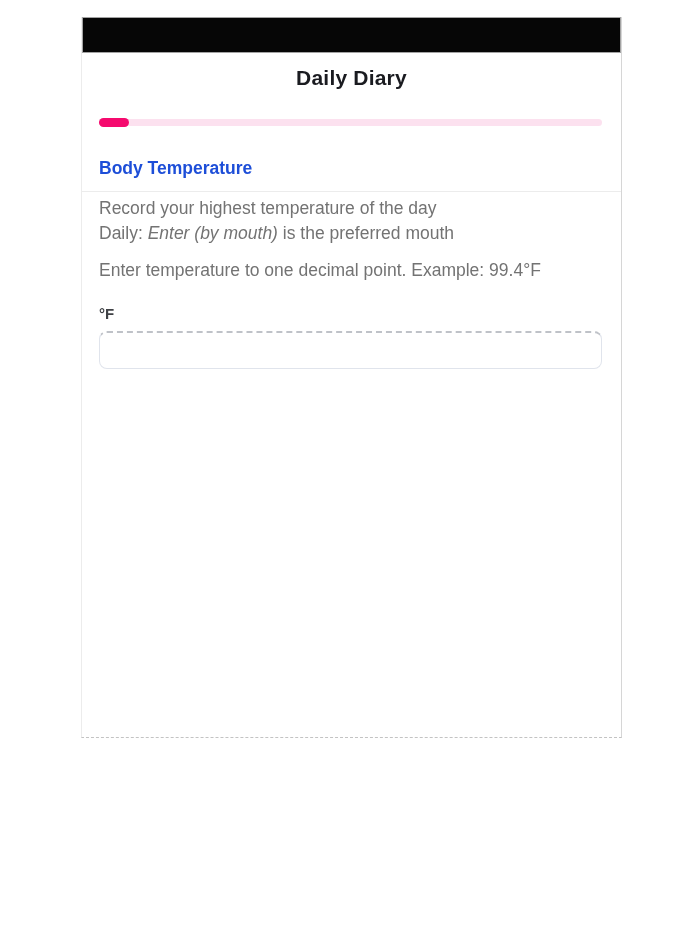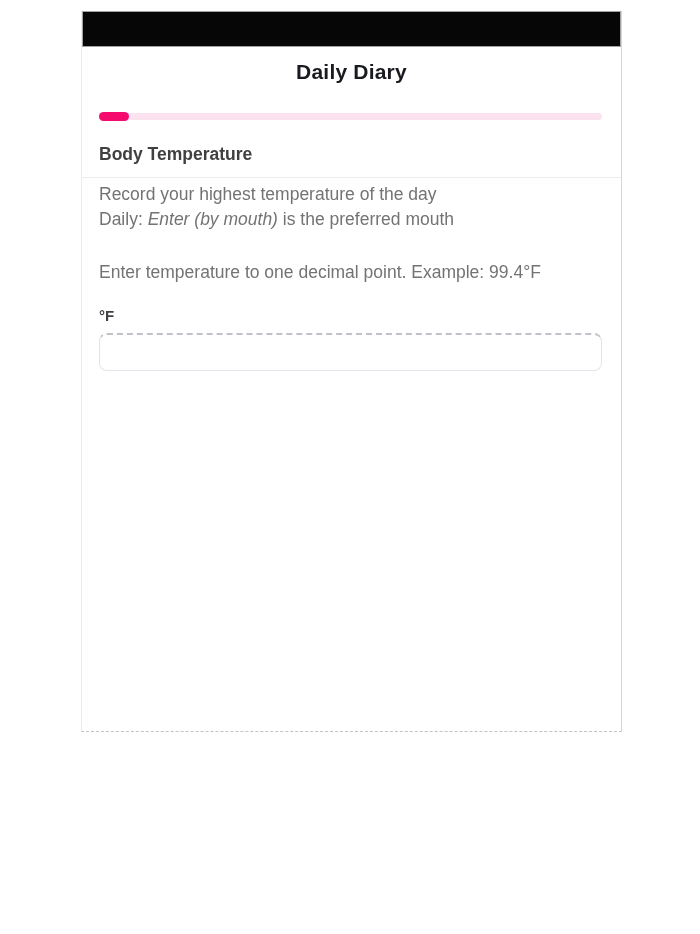--- a/index.html
+++ b/index.html
@@ -4,21 +4,21 @@
 <style>
   * { box-sizing: border-box; margin: 0; padding: 0; }
   html, body {
     width: 700px; height: 934px;
     background: #ffffff;
     font-family: "Liberation Sans", "DejaVu Sans", sans-serif;
     overflow: hidden;
   }
   .phone-card {
     position: absolute;
-    left: 81px; top: 11px;
+    left: 81px; top: 17px;
     width: 541px; height: 721px;
     background: #ffffff;
     border-left: 1px solid #ececec;
     border-right: 1px solid #d6d6d6;
     border-bottom: 1px dashed #c3c3c3;
   }
   .status-bar {
     width: 100%; height: 36px;
     background: #060606;
     border: 1px solid #a3a3a3;
@@ -42,37 +42,37 @@
   }
   .progress-fill {
     position: absolute;
     left: 0; top: -1px;
     height: 9px;
     width: 6%;
     border-radius: 5px;
     background: #f50a6e;
   }
   .section-heading {
-    margin-top: 24px;
+    margin-top: 32px;
     font-size: 17.5px;
     font-weight: bold;
-    color: #404040;
+    color: #1d4ed8;
   }
   .divider {
     margin-top: 12px;
     border-bottom: 1px solid #ececec;
     width: 100%;
   }
   .body-text {
     font-size: 17.5px;
     line-height: 25px;
     color: #737373;
   }
   .para-1 { margin-top: 4px; }
-  .para-2 { margin-top: 28px; }
+  .para-2 { margin-top: 12px; }
   .note-italic { font-style: italic; }
   .unit-label {
     margin-top: 22px;
     font-size: 15px;
     font-weight: bold;
     color: #3f4145;
   }
   .temp-input {
     display: block;
     margin-top: 9px;

